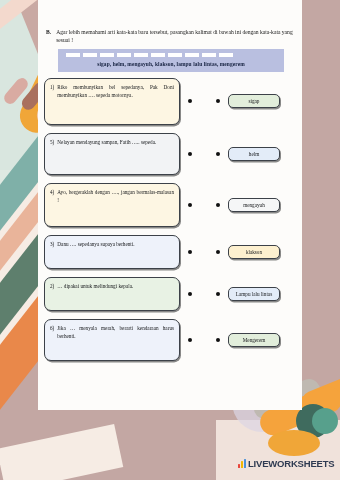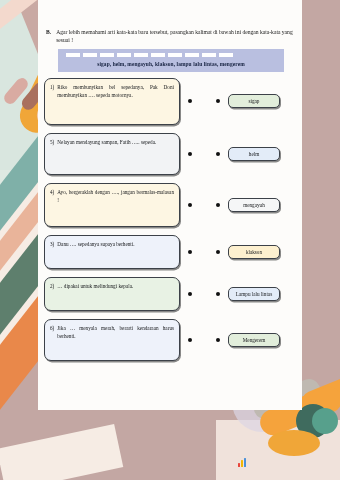--- a/index.html
+++ b/index.html
@@ -394,13 +394,14 @@
       </div>
     </div>
 </div>
 
 <div id="logo">
   <span class="bars">
     <i></i>
       <i></i>
       <i></i>
   </span>
+  <span class="word">LIVEWORKSHEETS</span>
 </div>
 
 </body></html>

